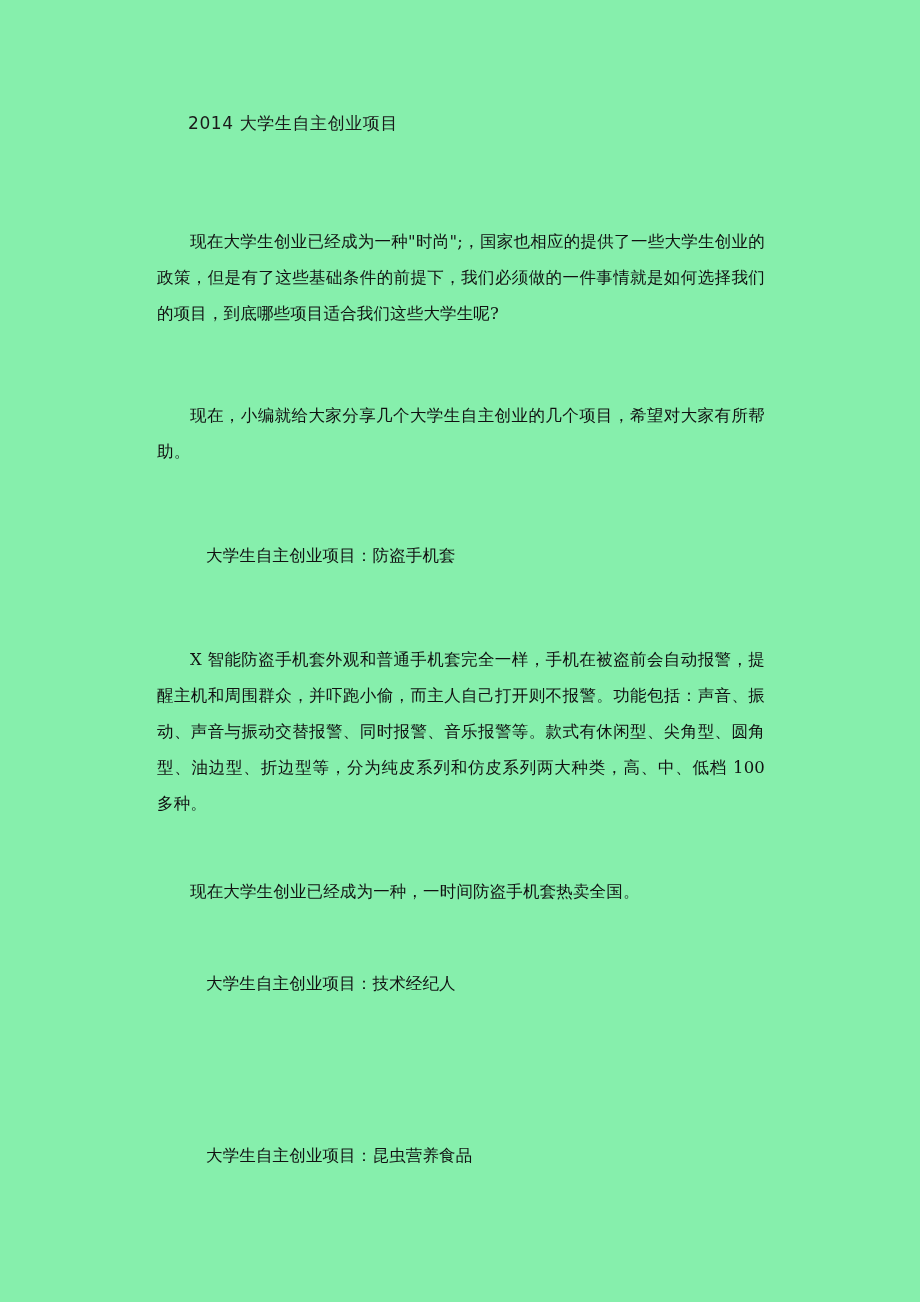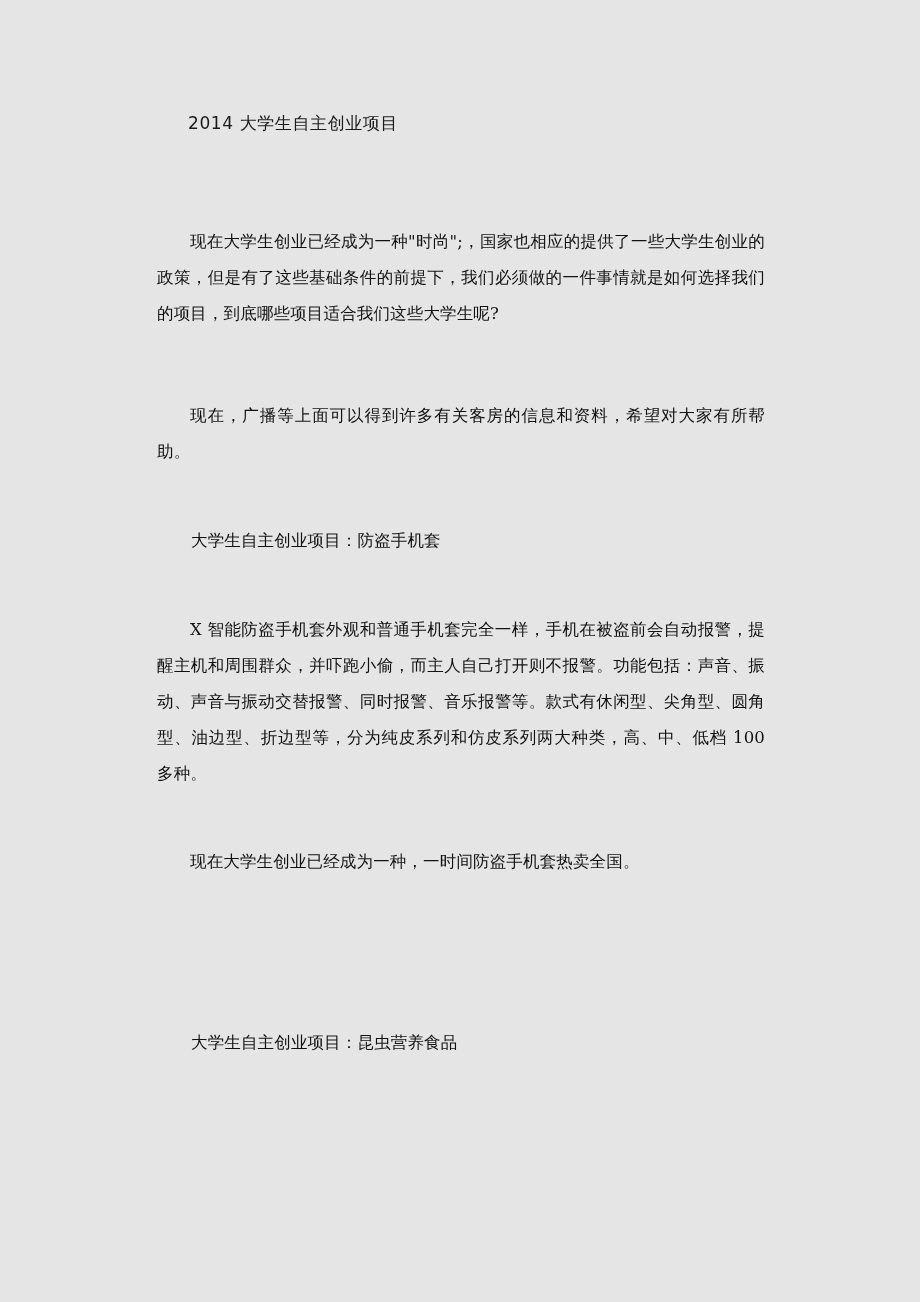--- a/index.html
+++ b/index.html
@@ -10,21 +10,21 @@
   }
   body {
     font-family: "DejaVu Serif", "Liberation Serif", serif;
     color: #000000;
     -webkit-font-smoothing: antialiased;
   }
   .page {
     position: relative;
     width: 920px;
     height: 1302px;
-    background: #e5e5e5;
+    background: #86efac;
     overflow: hidden;
     box-sizing: border-box;
   }
   .doc-body {
     position: absolute;
     left: 157px;
     top: 0;
     width: 608px;
   }
   .doc-title {
@@ -49,21 +49,21 @@
     margin: 0;
     letter-spacing: 0.15px;
   }
   .para-indent {
     text-indent: 2em;
   }
   .heading {
     font-size: 16.5px;
     line-height: 36px;
     color: #111111;
-    margin: 1px;
+    margin: 16px;
     letter-spacing: 0.15px;
     text-align: left;
   }
   .spacer-lg { height: 66px; }
   .spacer-md { height: 52px; }
   .spacer-sm { height: 40px; }
   .block-top { padding-top: 224px; }
 </style>
 </head>
 <body>
@@ -71,36 +71,37 @@
 <div class="page">
 
   <h1 class="doc-title">2014 大学生自主创业项目</h1>
 
   <div class="doc-body block-top">
 
     <p class="para para-indent">现在大学生创业已经成为一种"时尚";，国家也相应的提供了一些大学生创业的政策，但是有了这些基础条件的前提下，我们必须做的一件事情就是如何选择我们的项目，到底哪些项目适合我们这些大学生呢?</p>
 
     <div class="spacer-lg"></div>
 
-    <p class="para para-indent">现在，广播等上面可以得到许多有关客房的信息和资料，希望对大家有所帮助。</p>
+    <p class="para para-indent">现在，小编就给大家分享几个大学生自主创业的几个项目，希望对大家有所帮助。</p>
 
     <div class="spacer-md"></div>
 
     <p class="heading para-indent">大学生自主创业项目：防盗手机套</p>
 
     <div class="spacer-md"></div>
 
     <p class="para para-indent">X 智能防盗手机套外观和普通手机套完全一样，手机在被盗前会自动报警，提醒主机和周围群众，并吓跑小偷，而主人自己打开则不报警。功能包括：声音、振动、声音与振动交替报警、同时报警、音乐报警等。款式有休闲型、尖角型、圆角型、油边型、折边型等，分为纯皮系列和仿皮系列两大种类，高、中、低档 100 多种。</p>
 
     <div class="spacer-md"></div>
 
     <p class="para para-indent">现在大学生创业已经成为一种，一时间防盗手机套热卖全国。</p>
 
     <div class="spacer-sm"></div>
 
+    <p class="heading para-indent">大学生自主创业项目：技术经纪人</p>
 
     <div class="spacer-md"></div>
 
 
     <div class="spacer-md"></div>
 
     <p class="heading para-indent">大学生自主创业项目：昆虫营养食品</p>
 
   </div>
 </div>

